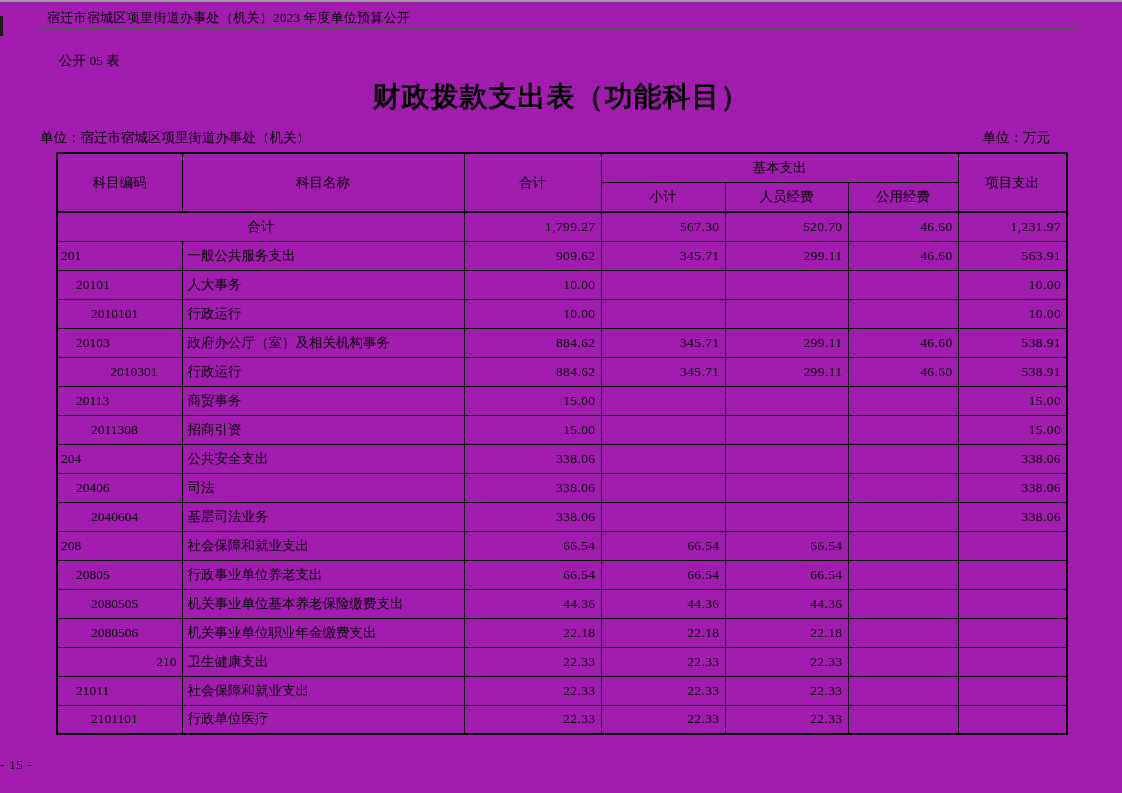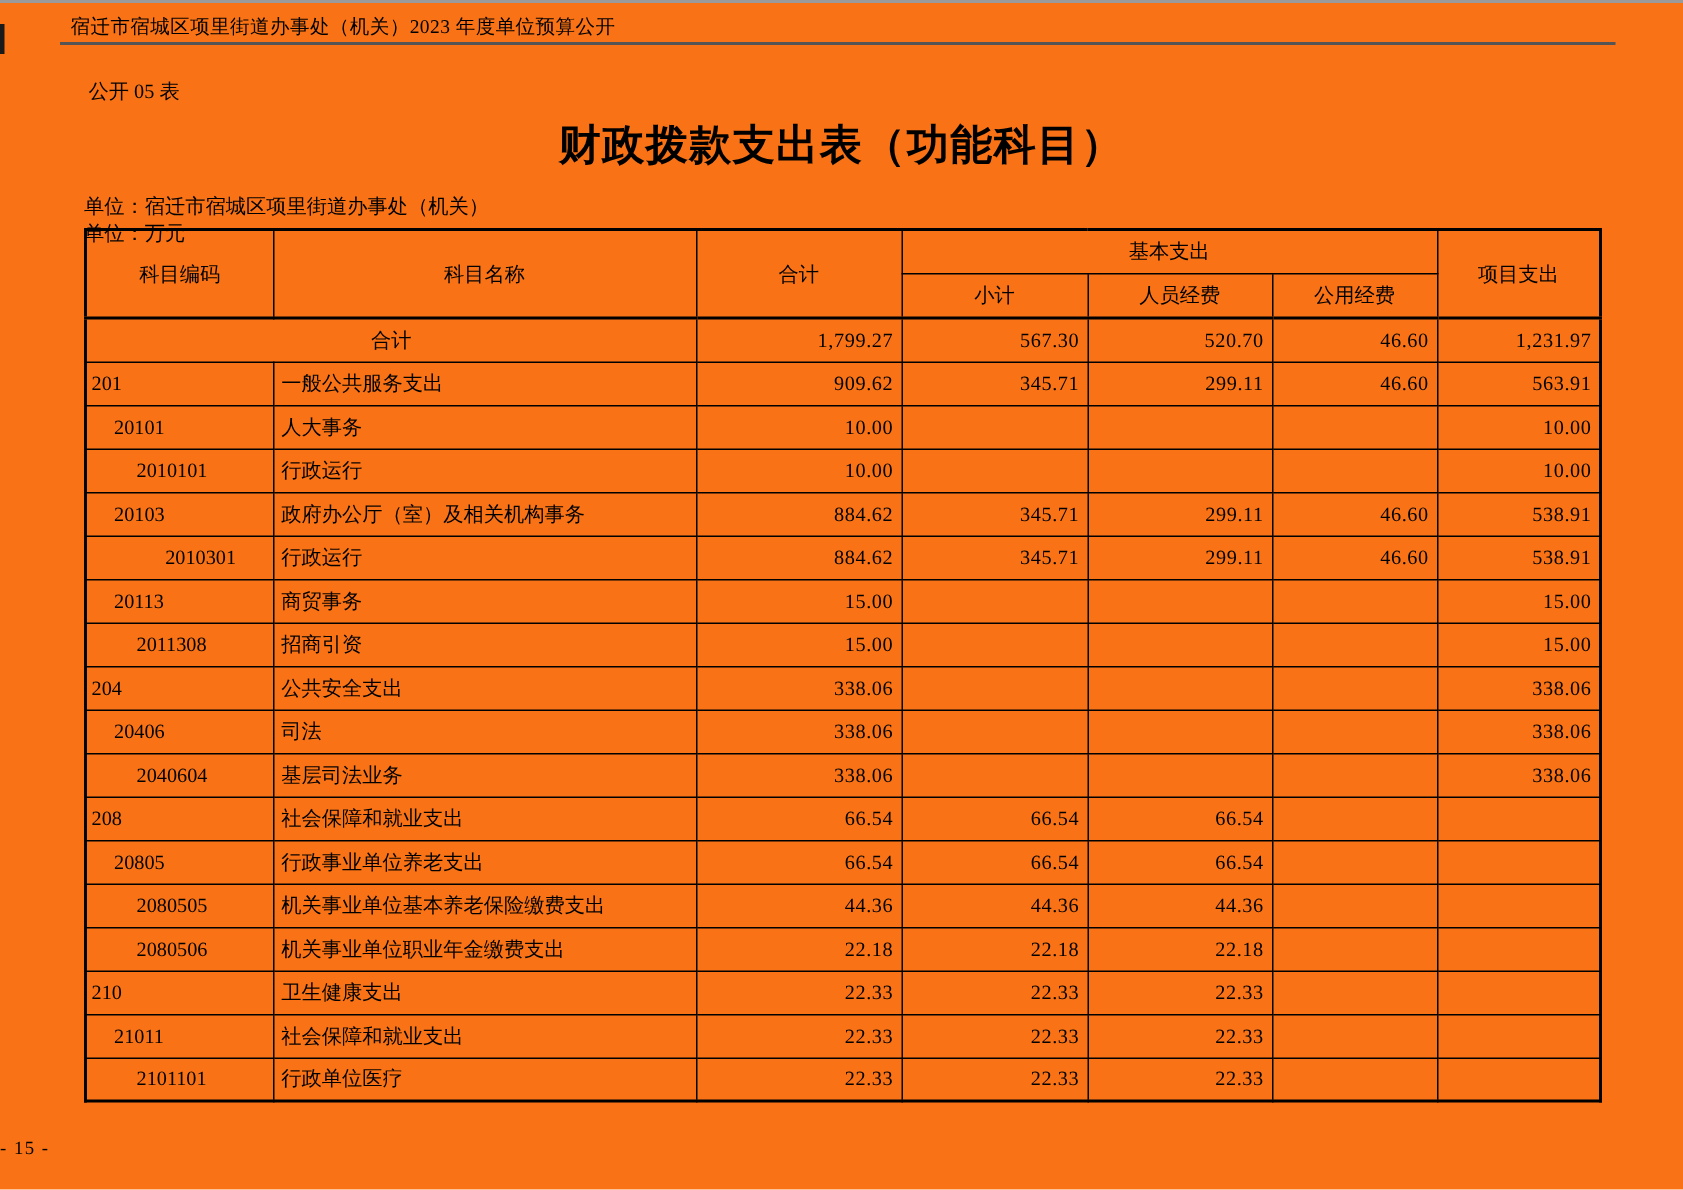--- a/index.html
+++ b/index.html
@@ -6,21 +6,21 @@
   html, body {
     margin: 0; padding: 0;
     background: #ffffff;
     font-family: "Liberation Serif", "DejaVu Serif", serif;
     color: #000;
   }
   .page {
     position: relative;
     width: 1122px;
     height: 793px;
-    background: #f97316;
+    background: #a21caf;
     overflow: hidden;
   }
   
   .top-edge { position: absolute; left: 0; top: 0; width: 1122px; height: 2px; background: #9a9a9a; }
   .left-edge-mark { position: absolute; left: 0; top: 16px; width: 3px; height: 20px; background: #1a1a1a; }
 
   .doc-header {
     position: absolute; left: 47px; top: 9px;
     font-size: 13px; letter-spacing: 0.3px;
   }
@@ -32,25 +32,24 @@
     position: absolute; left: 59px; top: 52px;
     font-size: 13.5px;
   }
   .title {
     position: absolute; left: 0; top: 78px;
     width: 1122px; text-align: center;
     font-size: 28px; font-weight: bold; letter-spacing: 1px;
     margin: 0;
   }
   .unit-row {
-    position: absolute; left: 56px; top: 129px;
+    position: absolute; left: 40px; top: 129px;
     width: 1010px;
     display: flex; justify-content: space-between;
     font-size: 13.5px;
-    flex-direction: column;
   }
   table.budget {
     position: absolute; left: 56px; top: 152px;
     width: 1010px;
     border-collapse: collapse;
     table-layout: fixed;
     border: 2px solid #000;
     font-size: 13.5px;
   }
   table.budget th, table.budget td {
@@ -248,21 +247,21 @@
         <tr data-name="table-row">
           <td class="code" data-name="cell-code" style="padding-left: 33px;">2080506</td>
           <td class="name" data-name="cell-name">机关事业单位职业年金缴费支出</td>
           <td class="num" data-name="cell-total">22.18</td>
           <td class="num" data-name="cell-subtotal">22.18</td>
           <td class="num" data-name="cell-personnel">22.18</td>
           <td class="num" data-name="cell-public"></td>
           <td class="num" data-name="cell-project"></td>
         </tr>
         <tr data-name="table-row">
-          <td class="code" data-name="cell-code" style="padding-left: 3px;">210</td>
+          <td class="code" data-name="cell-code" style="padding-left: 3px; text-align: right;">210</td>
           <td class="name" data-name="cell-name">卫生健康支出</td>
           <td class="num" data-name="cell-total">22.33</td>
           <td class="num" data-name="cell-subtotal">22.33</td>
           <td class="num" data-name="cell-personnel">22.33</td>
           <td class="num" data-name="cell-public"></td>
           <td class="num" data-name="cell-project"></td>
         </tr>
         <tr data-name="table-row">
           <td class="code" data-name="cell-code" style="padding-left: 18px;">21011</td>
           <td class="name" data-name="cell-name">社会保障和就业支出</td>

